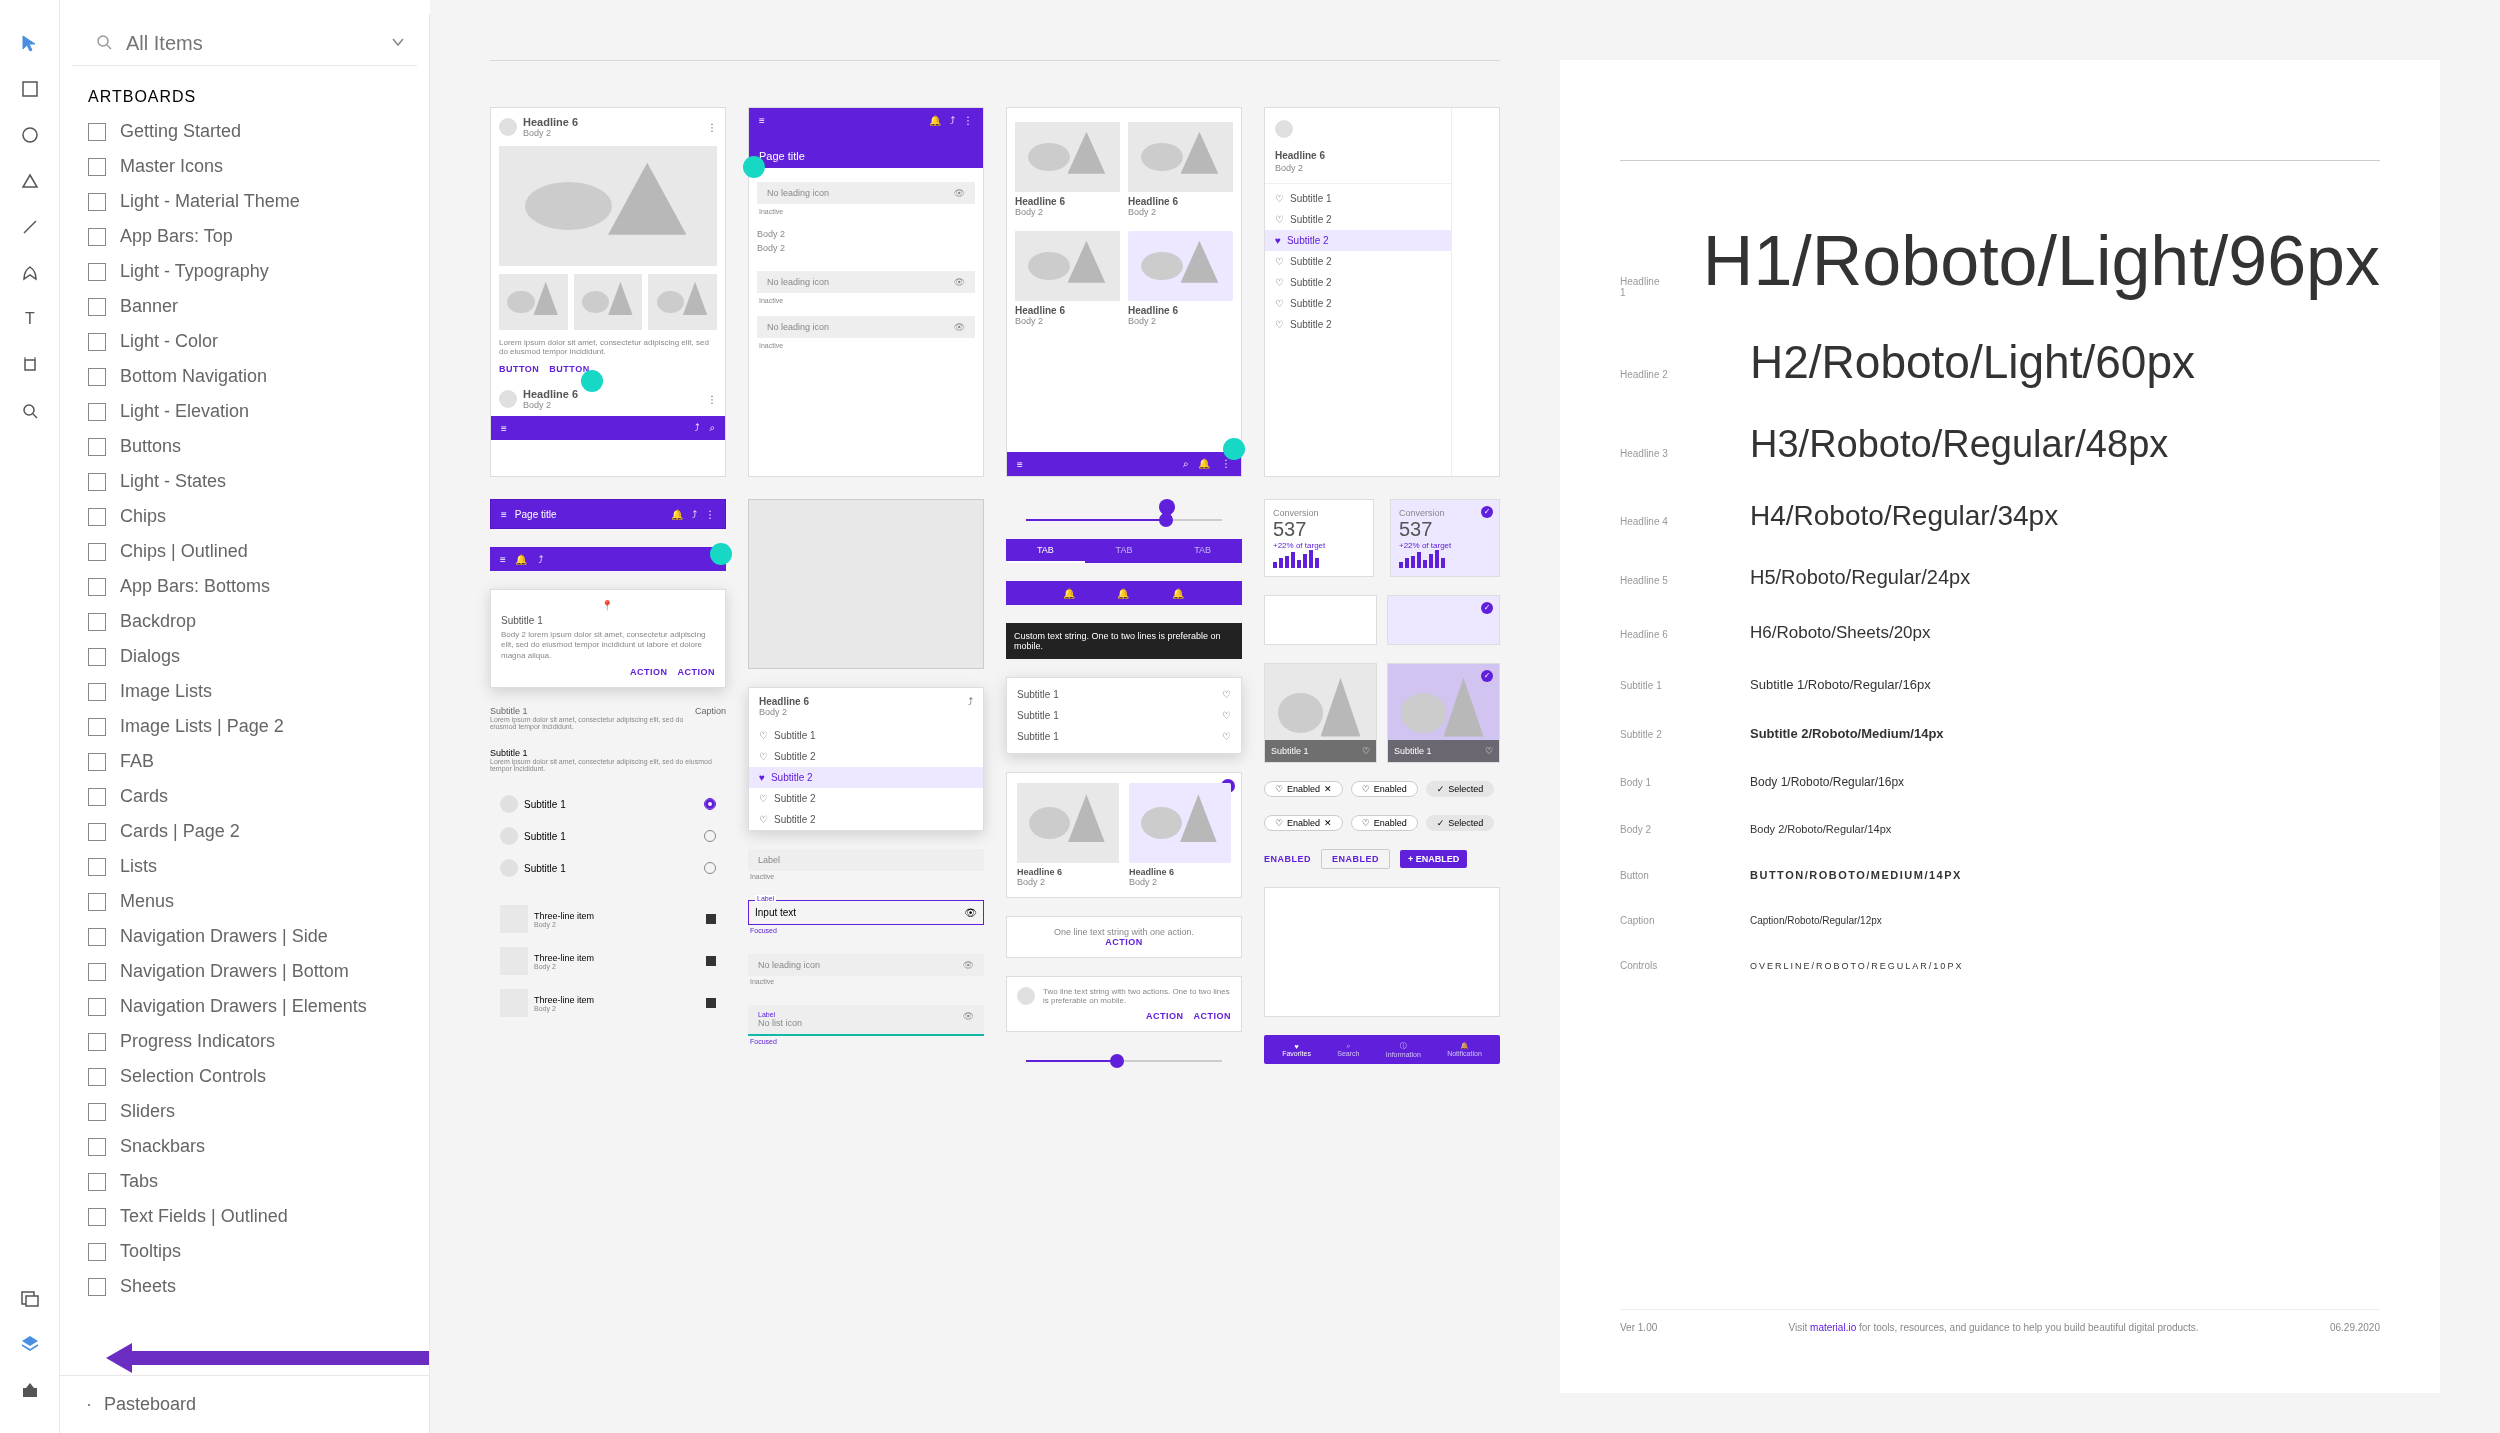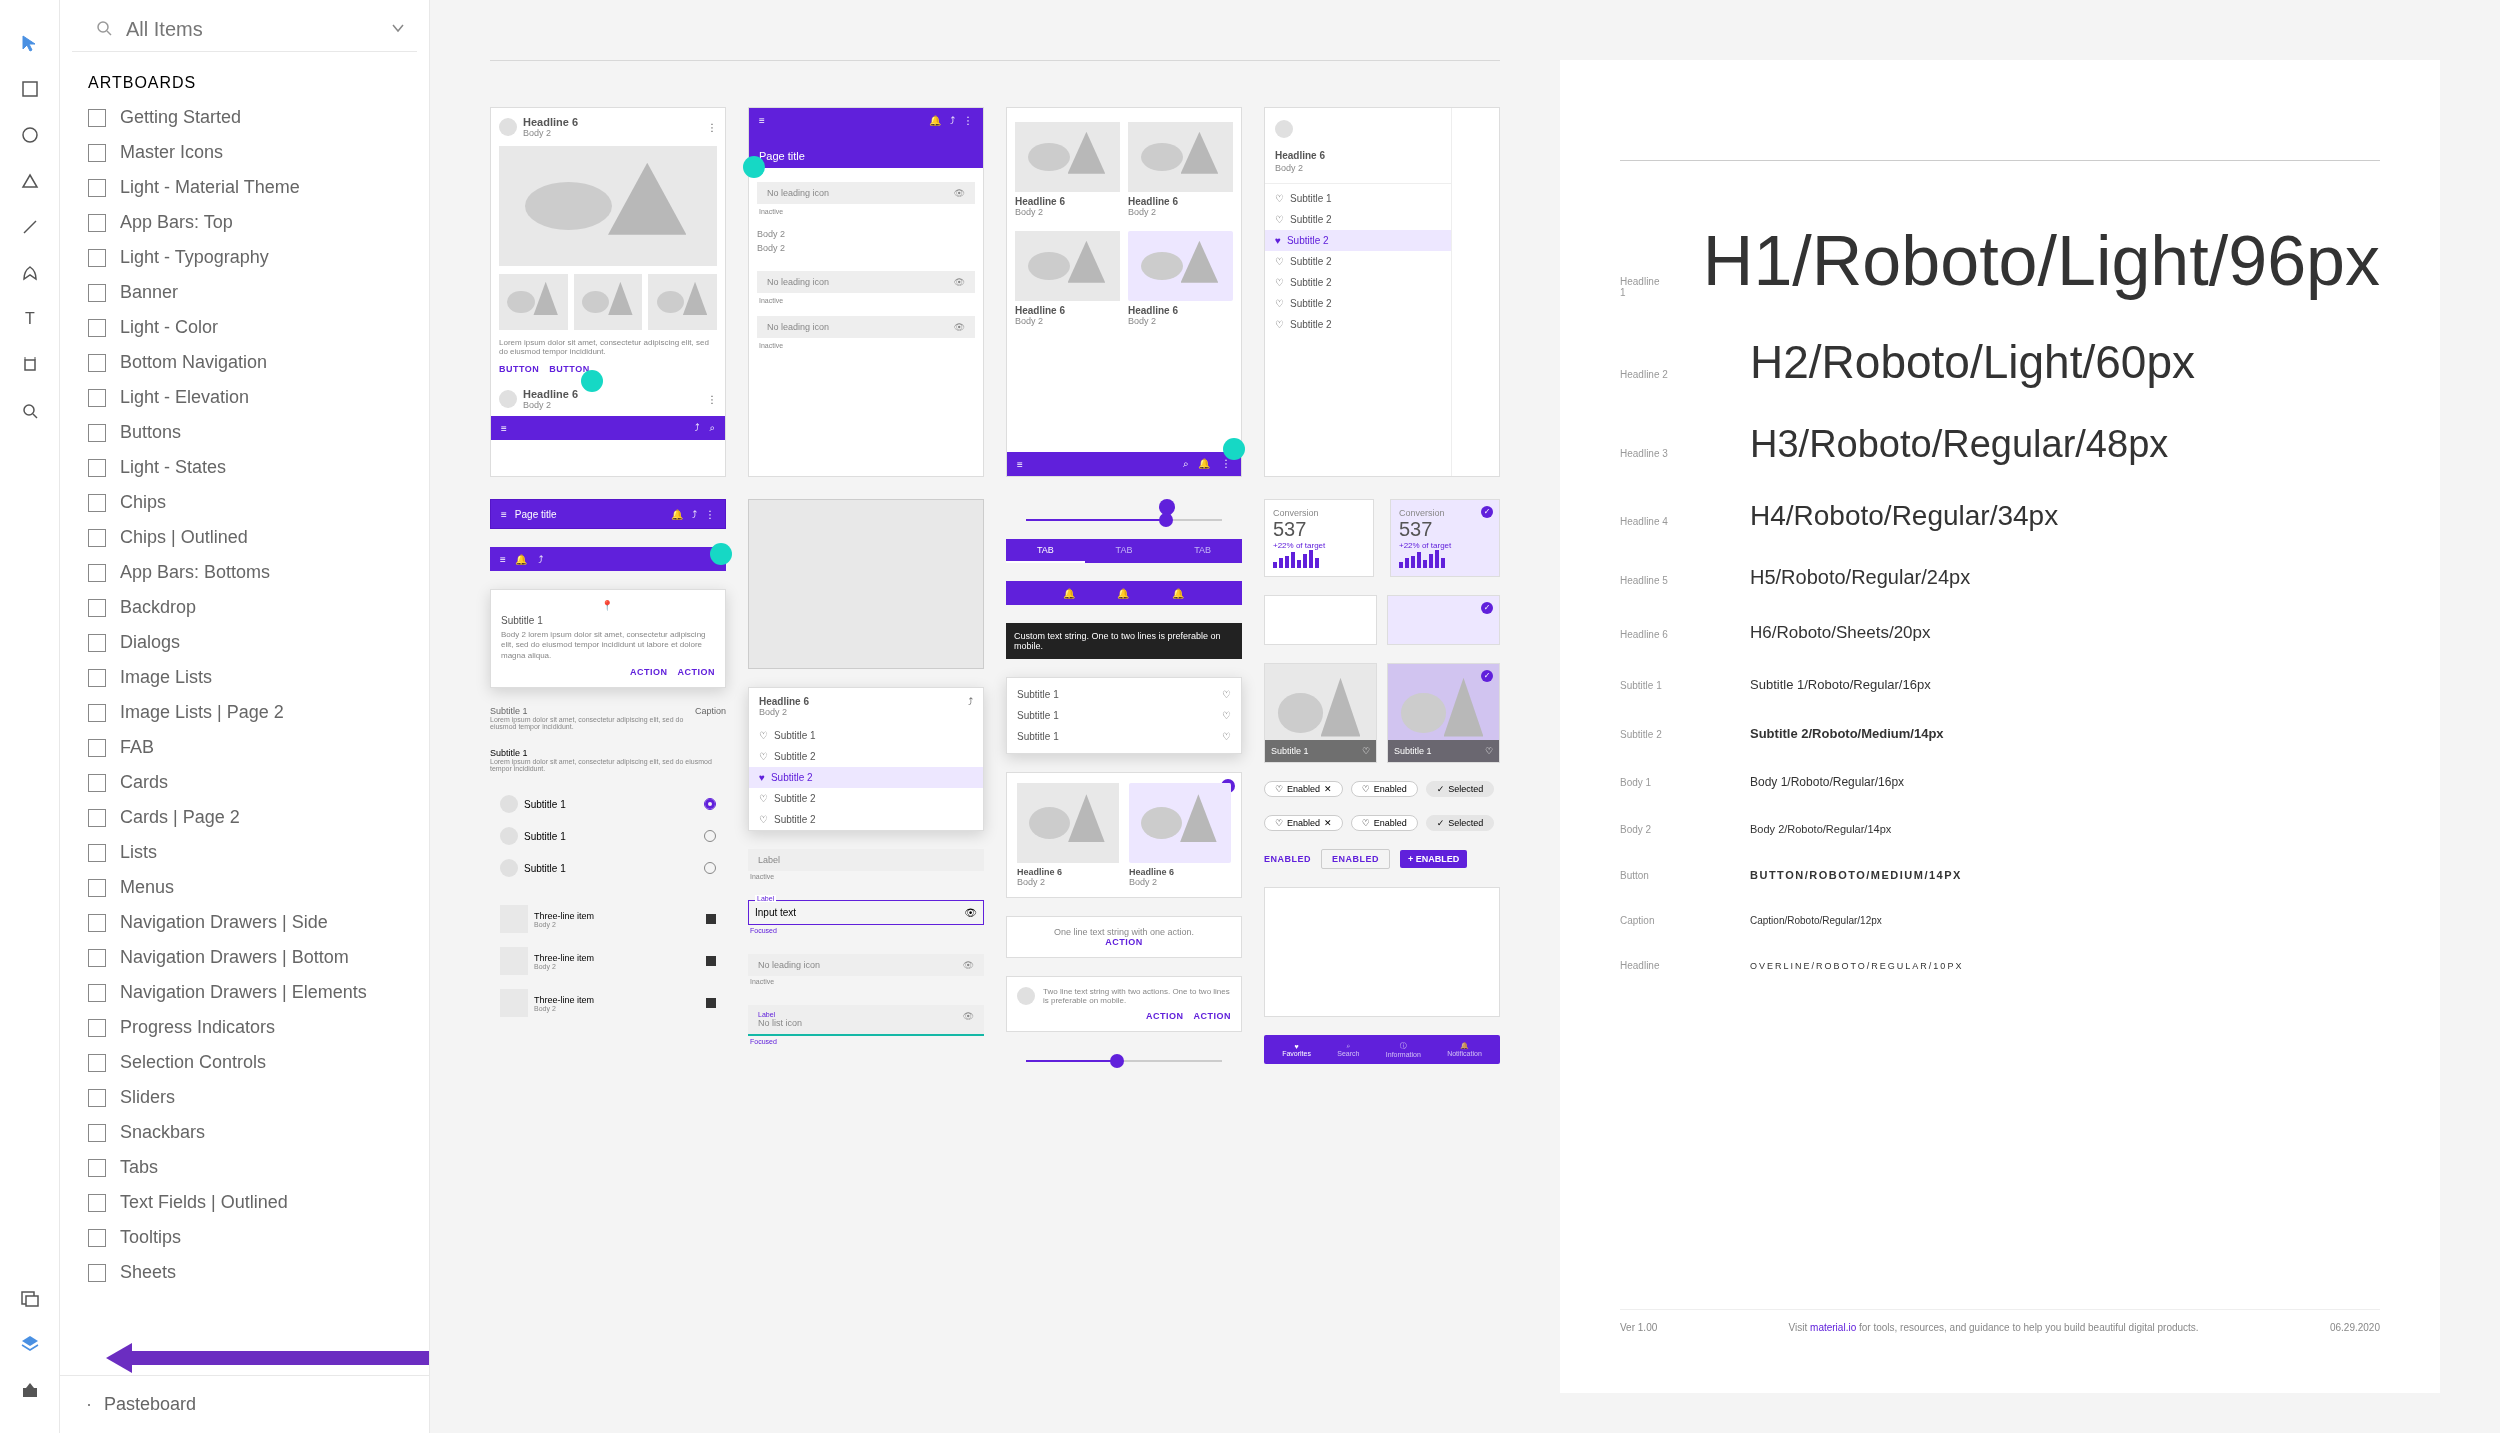--- a/index.html
+++ b/index.html
@@ -6,21 +6,21 @@
 body { background: #fff; width: 2500px; height: 1433px; overflow: hidden; display: flex; }
 
 
 .tool-rail { width: 60px; background: #fff; border-right: 1px solid #e8e8e8; display: flex; flex-direction: column; padding: 20px 0; }
 .tool-rail .tool { width: 60px; height: 46px; display: flex; align-items: center; justify-content: center; cursor: pointer; }
 .tool-rail .tool.active svg { fill: #4a90e2; stroke: #4a90e2; }
 .tool-rail .spacer { flex: 1; }
 .tool-rail .btool { width: 60px; height: 46px; display: flex; align-items: center; justify-content: center; cursor: pointer; }
 
 
-.sidebar { width: 370px; border-right: 1px solid #e8e8e8; display: flex; flex-direction: column; padding: 12px 0 0 0; overflow: hidden; position: relative; }
+.sidebar { width: 370px; border-right: 1px solid #e8e8e8; display: flex; flex-direction: column; padding: 12px 0 0 0; overflow: hidden; position: relative; margin-top: 14px; }
 .search-row { display: flex; align-items: center; padding: 6px 24px 10px 24px; border-bottom: 1px solid #e8e8e8; margin: 0 12px; }
 .search-row input { border: none; outline: none; font-size: 20px; flex: 1; color: #999; padding-left: 14px; }
 .section-title { font-size: 16px; color: #000000; letter-spacing: 1px; padding: 22px 28px 8px 28px; }
 .artboards { flex: 1; overflow-y: auto; padding-bottom: 80px; }
 .ab-item { display: flex; align-items: center; padding: 7px 28px; font-size: 18px; color: #666; cursor: pointer; gap: 14px; }
 .ab-item span.icon { display: inline-block; width: 18px; height: 18px; border: 1.5px solid #888; }
 .bottom-entry { border-top: 1px solid #e8e8e8; padding: 18px 28px; font-size: 18px; color: #666; display: flex; align-items: center; gap: 14px; background: #fff; }
 .arrow-bar { position: absolute; left: 60px; bottom: 68px; width: 340px; height: 14px; background: #6B2DC1; border-radius: 7px; }
 .arrow-head { position: absolute; left: 46px; bottom: 60px; width: 0; height: 0; border-top: 15px solid transparent; border-bottom: 15px solid transparent; border-right: 26px solid #6B2DC1; }
 
@@ -826,21 +826,21 @@
       </div>
     <div class="trow">
         <div class="tlabel">Button</div>
         <div class="btns">BUTTON/ROBOTO/MEDIUM/14PX</div>
       </div>
     <div class="trow">
         <div class="tlabel">Caption</div>
         <div class="caps">Caption/Roboto/Regular/12px</div>
       </div>
     <div class="trow">
-        <div class="tlabel">Headline</div>
+        <div class="tlabel">Controls</div>
         <div class="ovl">OVERLINE/ROBOTO/REGULAR/10PX</div>
       </div>
     <div style="flex:1"></div>
     <div class="typo-footer">
       <span>Ver 1.00</span>
       <span><span>Visit </span><a>material.io</a><span> for tools, resources, and guidance to help you build beautiful digital products.</span></span>
       <span>06.29.2020</span>
     </div>
   </div>
 </div>

